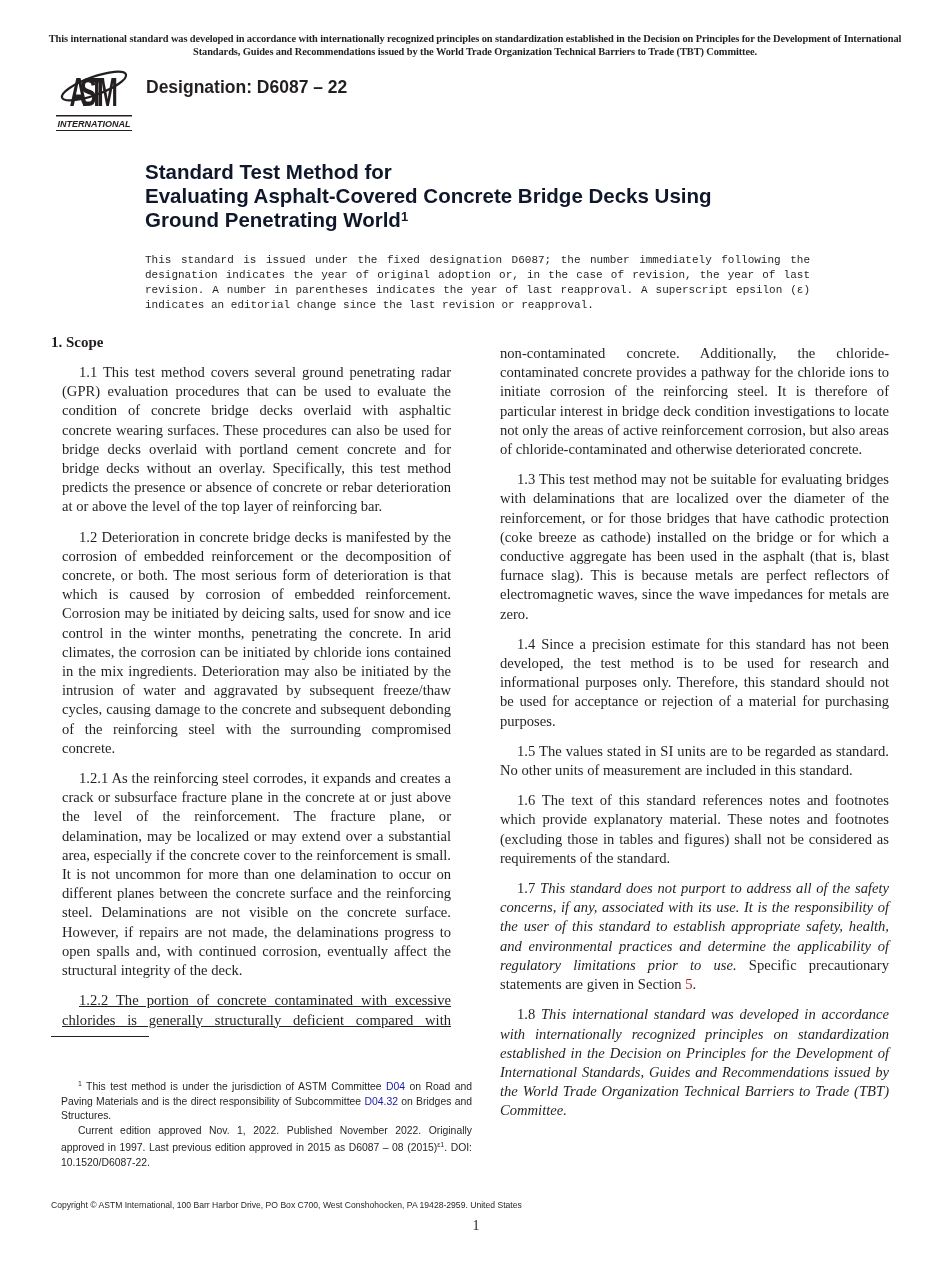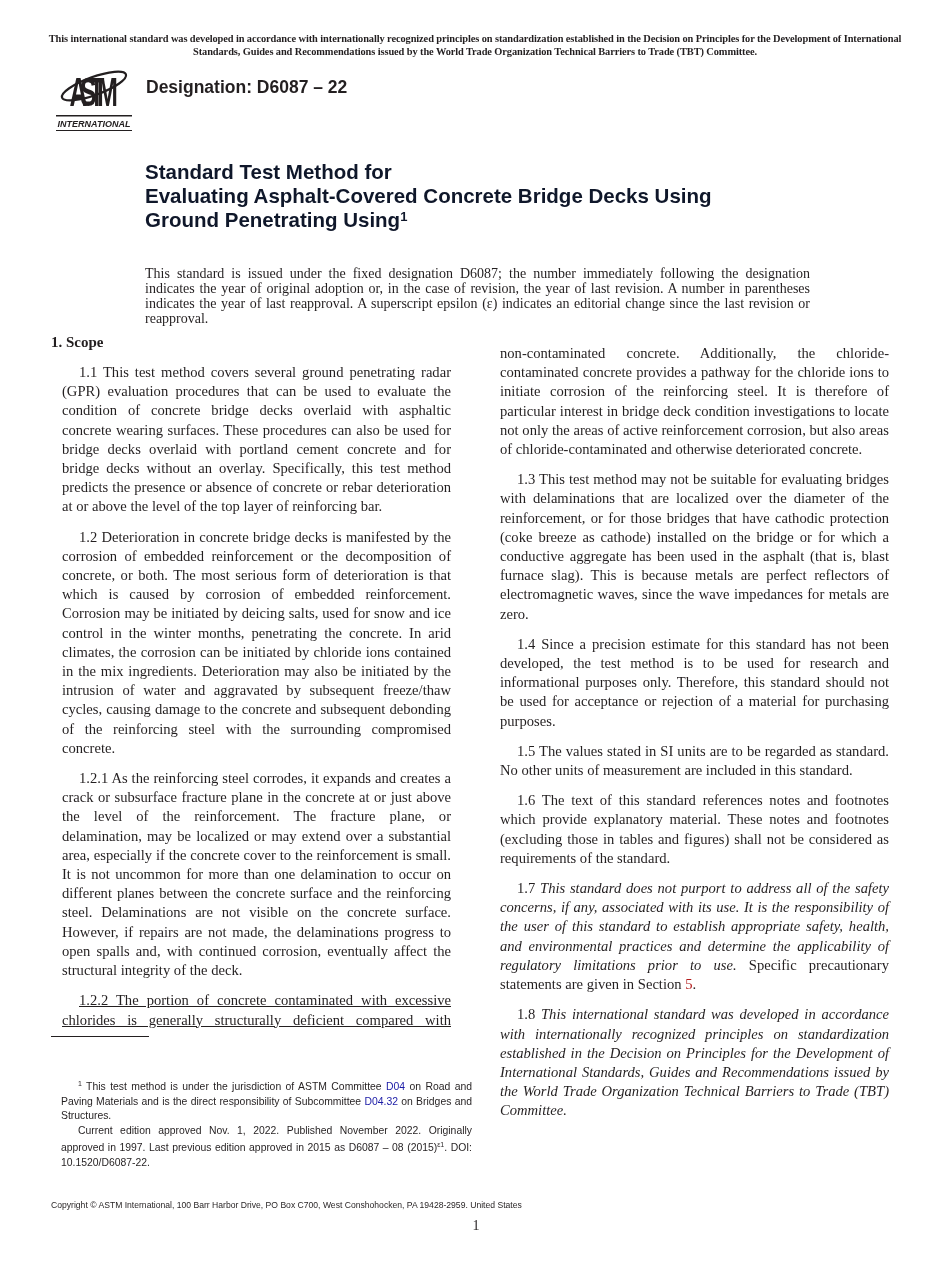--- a/index.html
+++ b/index.html
@@ -18,22 +18,22 @@
   }
 
   .title {
     position: absolute; left: 145px; top: 160px; width: 700px;
     font-family: Liberation Sans, sans-serif; font-weight: bold;
     font-size: 20.5px; line-height: 24px; color: #0f172a;
   }
   .title sup { font-size: 13px; vertical-align: top; position: relative; top: -3px; }
 
   .issue-note {
-    position: absolute; left: 145px; top: 266px; width: 665px;
-    font-family: Liberation Serif, serif; font-size: 14px; line-height: 15px;
+    position: absolute; left: 145px; top: 253px; width: 665px;
+    font-family: Liberation Mono, monospace; font-size: 11px; line-height: 15px;
     text-align: justify; color: #231f20;
   }
 
   .col { position: absolute; top: 332px; width: 411px;
     font-family: "Liberation Serif", serif; font-size: 14.6px; line-height: 19.2px;
     text-align: justify; color: #231f20; }
   .col-left { left: 51px; }
   .col-right { left: 489px; top: 333px; }
 
   .col p { margin: 11px; text-indent: 17px; hyphens: manual; }
@@ -73,21 +73,21 @@
   <rect x="2" y="61" width="76" height="1.5" fill="#231f20"></rect>
   <text x="40" y="73" text-anchor="middle" font-family="Liberation Sans, sans-serif" font-weight="bold" font-style="italic" font-size="9" fill="#231f20">INTERNATIONAL</text>
   <rect x="2" y="76" width="76" height="1" fill="#231f20"></rect>
 </svg>
 
 <div class="designation">Designation: D6087 – 22</div>
 
 <div class="title">
   <div>Standard Test Method for</div>
   <div>Evaluating Asphalt-Covered Concrete Bridge Decks Using</div>
-  <div><span>Ground Penetrating Using</span><sup>1</sup></div>
+  <div><span>Ground Penetrating World</span><sup>1</sup></div>
 </div>
 
 <div class="issue-note">This standard is issued under the fixed designation D6087; the number immediately following the designation indicates the year of original adoption or, in the case of revision, the year of last revision. A number in parentheses indicates the year of last reapproval. A superscript epsilon (ε) indicates an editorial change since the last revision or reapproval.</div>
 
 <div class="col col-left">
   <div class="section-heading">1.  Scope</div>
   <p>1.1 This test method covers several ground penetrating radar (GPR) evaluation procedures that can be used to evaluate the condition of concrete bridge decks overlaid with asphaltic concrete wearing surfaces. These procedures can also be used for bridge decks overlaid with portland cement concrete and for bridge decks without an overlay. Specifically, this test method predicts the presence or absence of concrete or rebar deterioration at or above the level of the top layer of reinforc­ing bar.</p>
   <p class="gap">1.2  Deterioration in concrete bridge decks is manifested by the corrosion of embedded reinforcement or the decomposition of concrete, or both. The most serious form of deterioration is that which is caused by corrosion of embedded reinforcement. Corrosion may be initiated by deicing salts, used for snow and ice control in the winter months, penetrating the concrete. In arid climates, the corrosion can be initiated by chloride ions contained in the mix ingredients. Deterioration may also be initiated by the intrusion of water and aggravated by subse­quent freeze/thaw cycles, causing damage to the concrete and subsequent debonding of the reinforcing steel with the sur­rounding compromised concrete.</p>
   <p>1.2.1 As the reinforcing steel corrodes, it expands and creates a crack or subsurface fracture plane in the concrete at or just above the level of the reinforcement. The fracture plane, or delamination, may be localized or may extend over a substantial area, especially if the concrete cover to the rein­forcement is small. It is not uncommon for more than one delamination to occur on different planes between the concrete surface and the reinforcing steel. Delaminations are not visible on the concrete surface. However, if repairs are not made, the delaminations progress to open spalls and, with continued corrosion, eventually affect the structural integrity of the deck.</p>
   <p style="text-align-last: justify; text-decoration: underline;">1.2.2  The portion of concrete contaminated with excessive chlorides is generally structurally deficient compared with</p>

